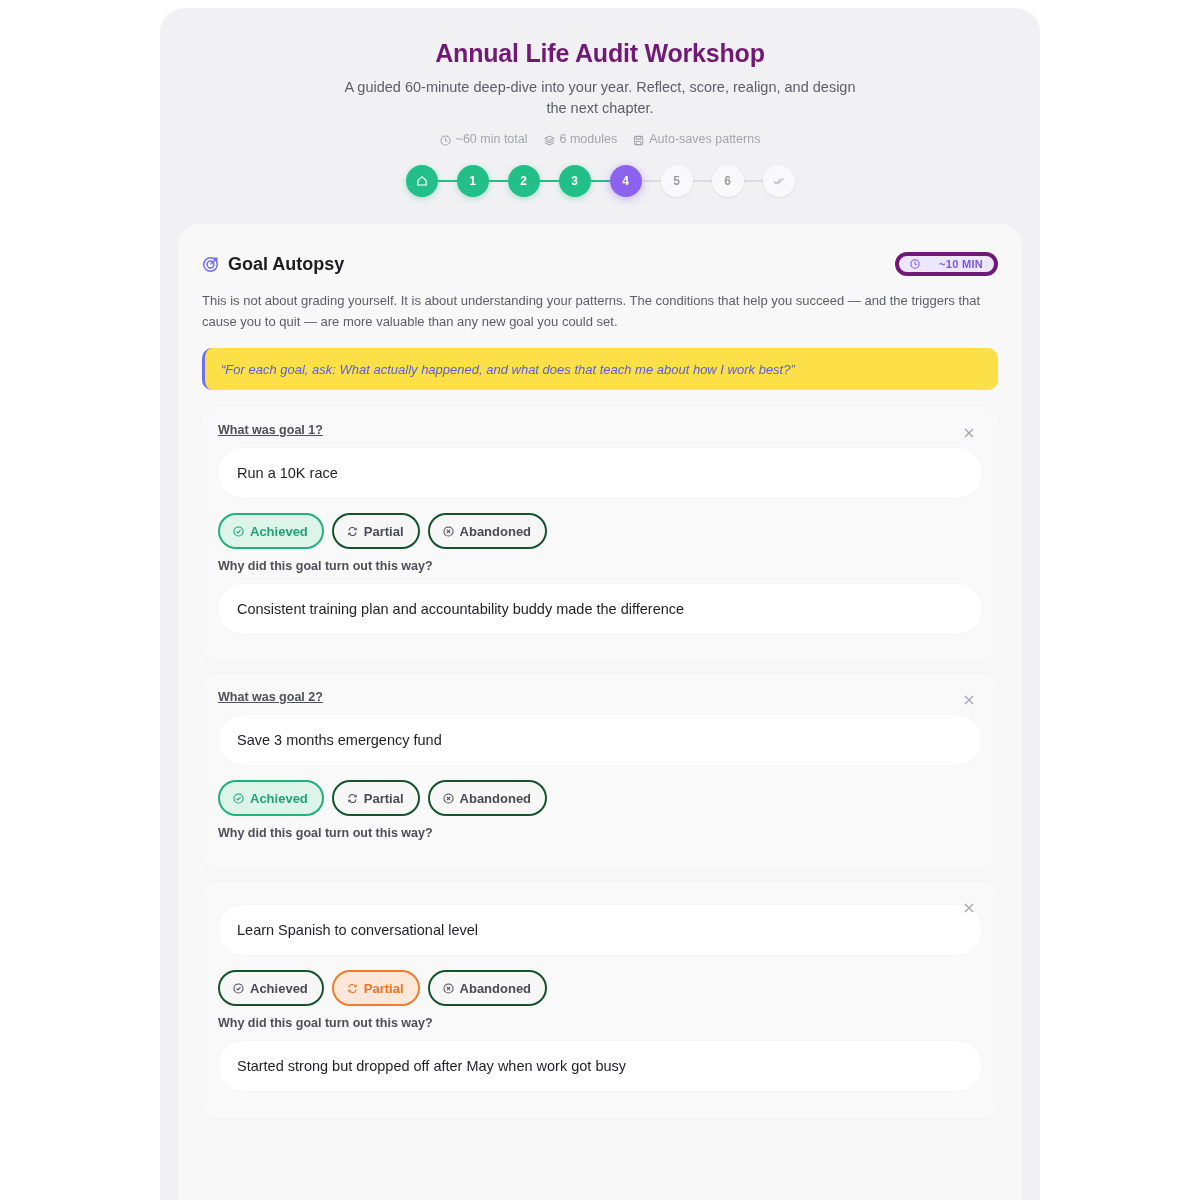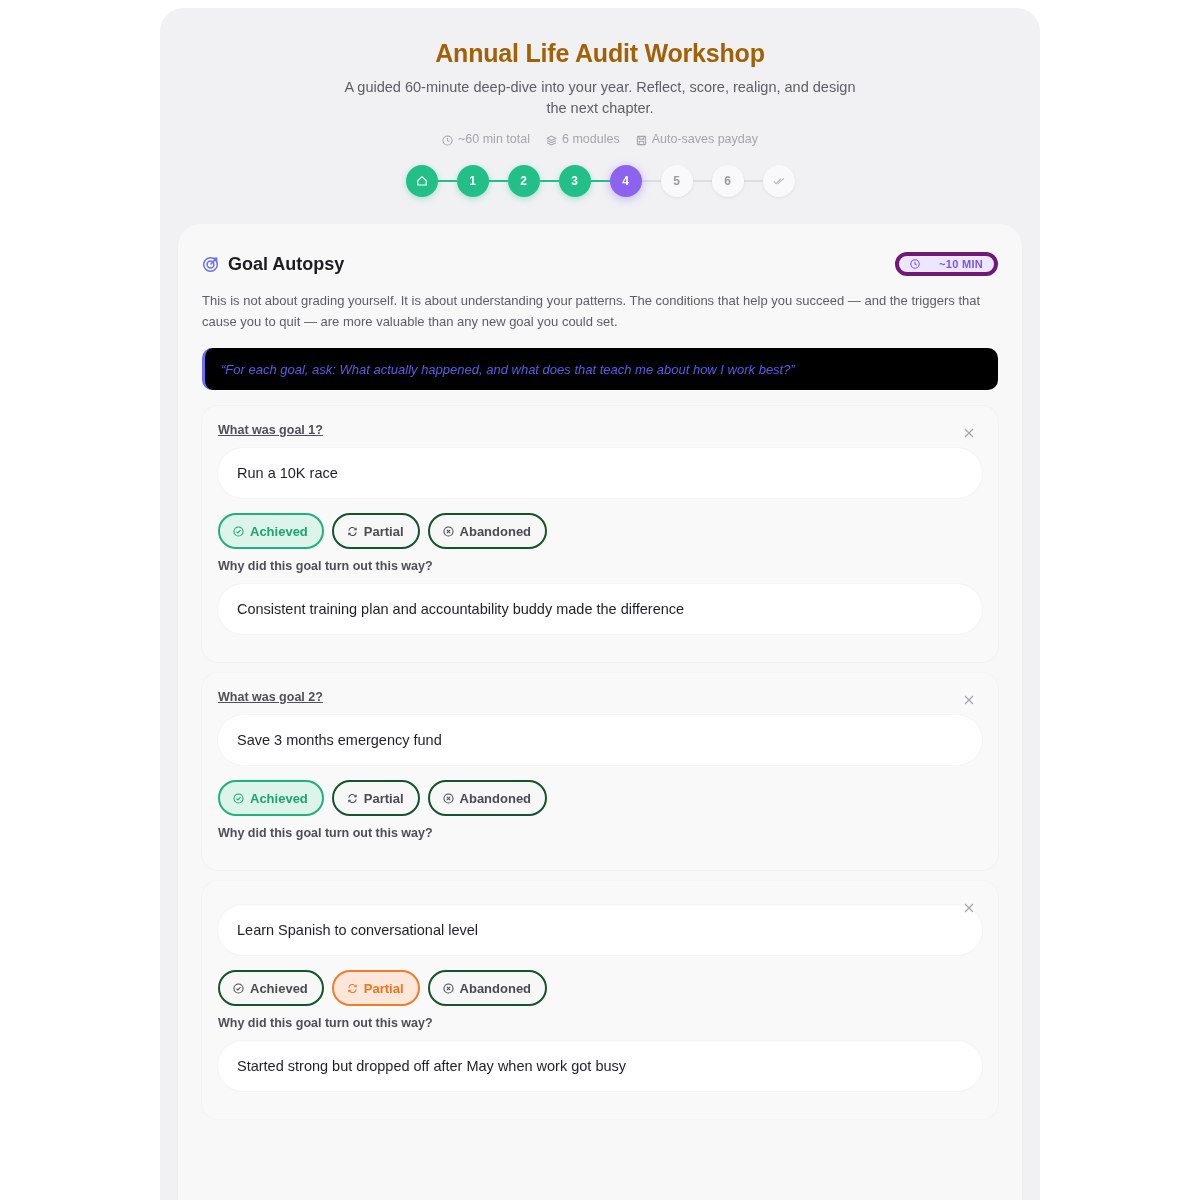--- a/index.html
+++ b/index.html
@@ -4,21 +4,21 @@
 <style>
   * { box-sizing: border-box; margin: 0; padding: 0; }
   html, body { width: 1200px; height: 1200px; overflow: hidden; background: #ffffff; }
   body { font-family: "Liberation Sans", "DejaVu Sans", sans-serif; color: #1f1f24; }
 
   .shell {
     position: absolute; left: 160px; top: 8px; width: 880px; height: 1260px;
     background: #f1f1f4; border-radius: 24px;
   }
   .header { text-align: center; padding-top: 28px; }
-  .title { font-size: 25px; font-weight: 700; color: #a16207; letter-spacing: -0.2px; line-height: 34px; }
+  .title { font-size: 25px; font-weight: 700; color: #701a75; letter-spacing: -0.2px; line-height: 34px; }
   .subtitle { width: 520px; margin: 7px auto 0; font-size: 14.5px; line-height: 21px; color: #5d5d66; }
   .meta { margin-top: 13px; display: flex; justify-content: center; gap: 16px; font-size: 12.5px; color: #a4a4ad; }
   .meta-item { display: inline-flex; align-items: flex-end; gap: 5px; }
   .meta-item svg { width: 11px; height: 11px; }
 
   .stepper { display: flex; justify-content: center; align-items: center; margin-top: 19px; }
   .step {
     width: 32px; height: 32px; border-radius: 50%; display: flex; align-items: center; justify-content: center;
     font-size: 12px; font-weight: 700; cursor: pointer; position: relative; z-index: 1;
   }
@@ -39,21 +39,21 @@
   .card-title svg { width: 17px; height: 17px; }
   .time-badge {
     display: inline-flex; align-items: center; gap: 19px; height: 24px; padding: 0 11px;
     border: 4px solid #701a75; background: #ece6fe; border-radius: 14px;
     font-size: 11px; font-weight: 700; color: #7a56e6; letter-spacing: 0.3px;
   }
   .time-badge svg { width: 10px; height: 10px; }
   .card-desc { margin-top: 12px; font-size: 13px; line-height: 21px; color: #5d5d66; }
   .quote {
     margin-top: 16px; height: 42px; border-left: 3px solid #6d6ff0; border-radius: 10px;
-    background: #000000; display: flex; align-items: center; padding-left: 16px;
+    background: #fde047; display: flex; align-items: center; padding-left: 16px;
     font-size: 13px; font-style: italic; color: #5a5ce6; text-align: right;
   }
 
   .goal {
     margin-top: 16px; background: #f9f9fa; border-radius: 16px; position: relative;
     padding: 15px 16px 28px 16px; box-shadow: 0 0 0 1px #f3f3f5;
   }
   .goal + .goal { margin-top: 11px; }
   .goal-label { font-size: 12.5px; font-weight: 700; color: #4f4f57; line-height: 18px; text-decoration: underline; }
   .close-btn {
@@ -99,21 +99,21 @@
             <path d="M1.2 8.4L6 10.8l4.8-2.4"></path>
           </svg>
         <span>6 modules</span>
       </span>
       <span class="meta-item">
         <svg viewBox="0 0 12 12" fill="none" stroke="#a4a4ad" stroke-width="1.1">
             <rect x="1.5" y="1.5" width="9" height="9" rx="1"></rect>
             <path d="M3.5 1.5v3h5v-3"></path>
             <rect x="3.5" y="7" width="5" height="3.5"></rect>
           </svg>
-        <span>Auto-saves payday</span>
+        <span>Auto-saves patterns</span>
       </span>
     </div>
 
     <div class="stepper">
       <div class="step done">
         <svg viewBox="0 0 12 12" fill="none" stroke="#fff" stroke-width="1.2">
             <path d="M1.8 5.5L6 1.8l4.2 3.7V10H1.8z"></path>
           </svg>
       </div>
       <div class="connector done"></div>

